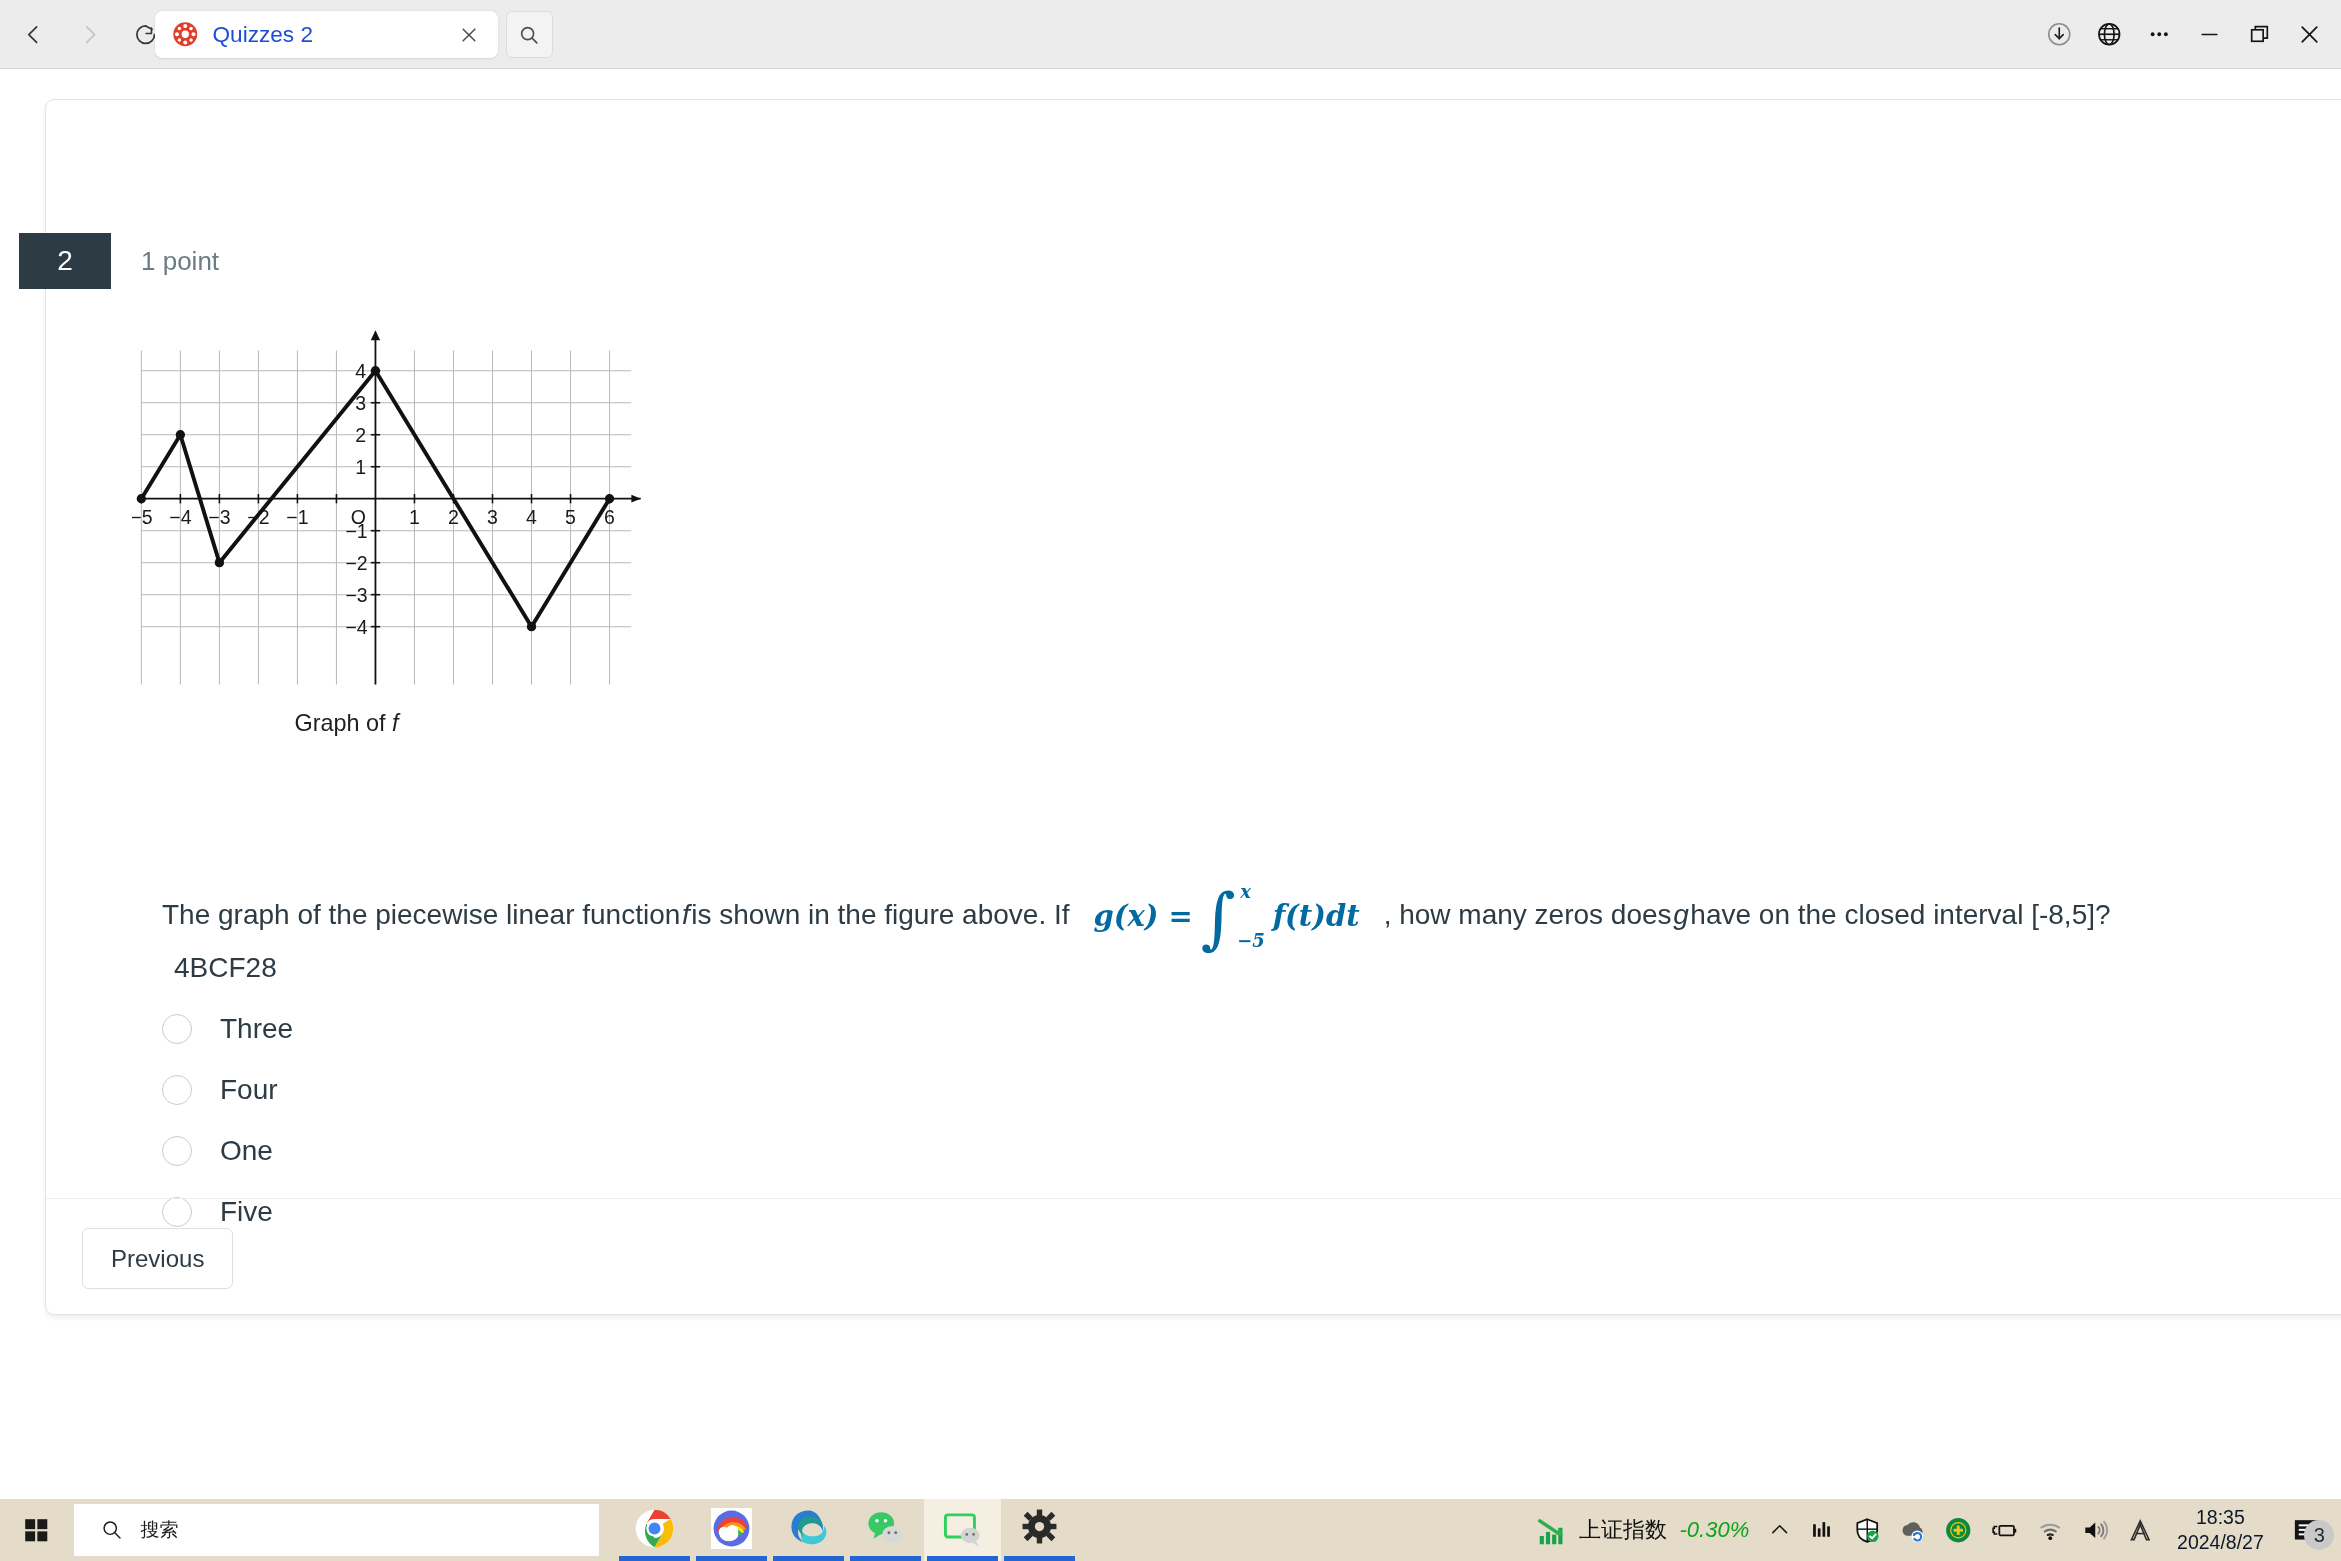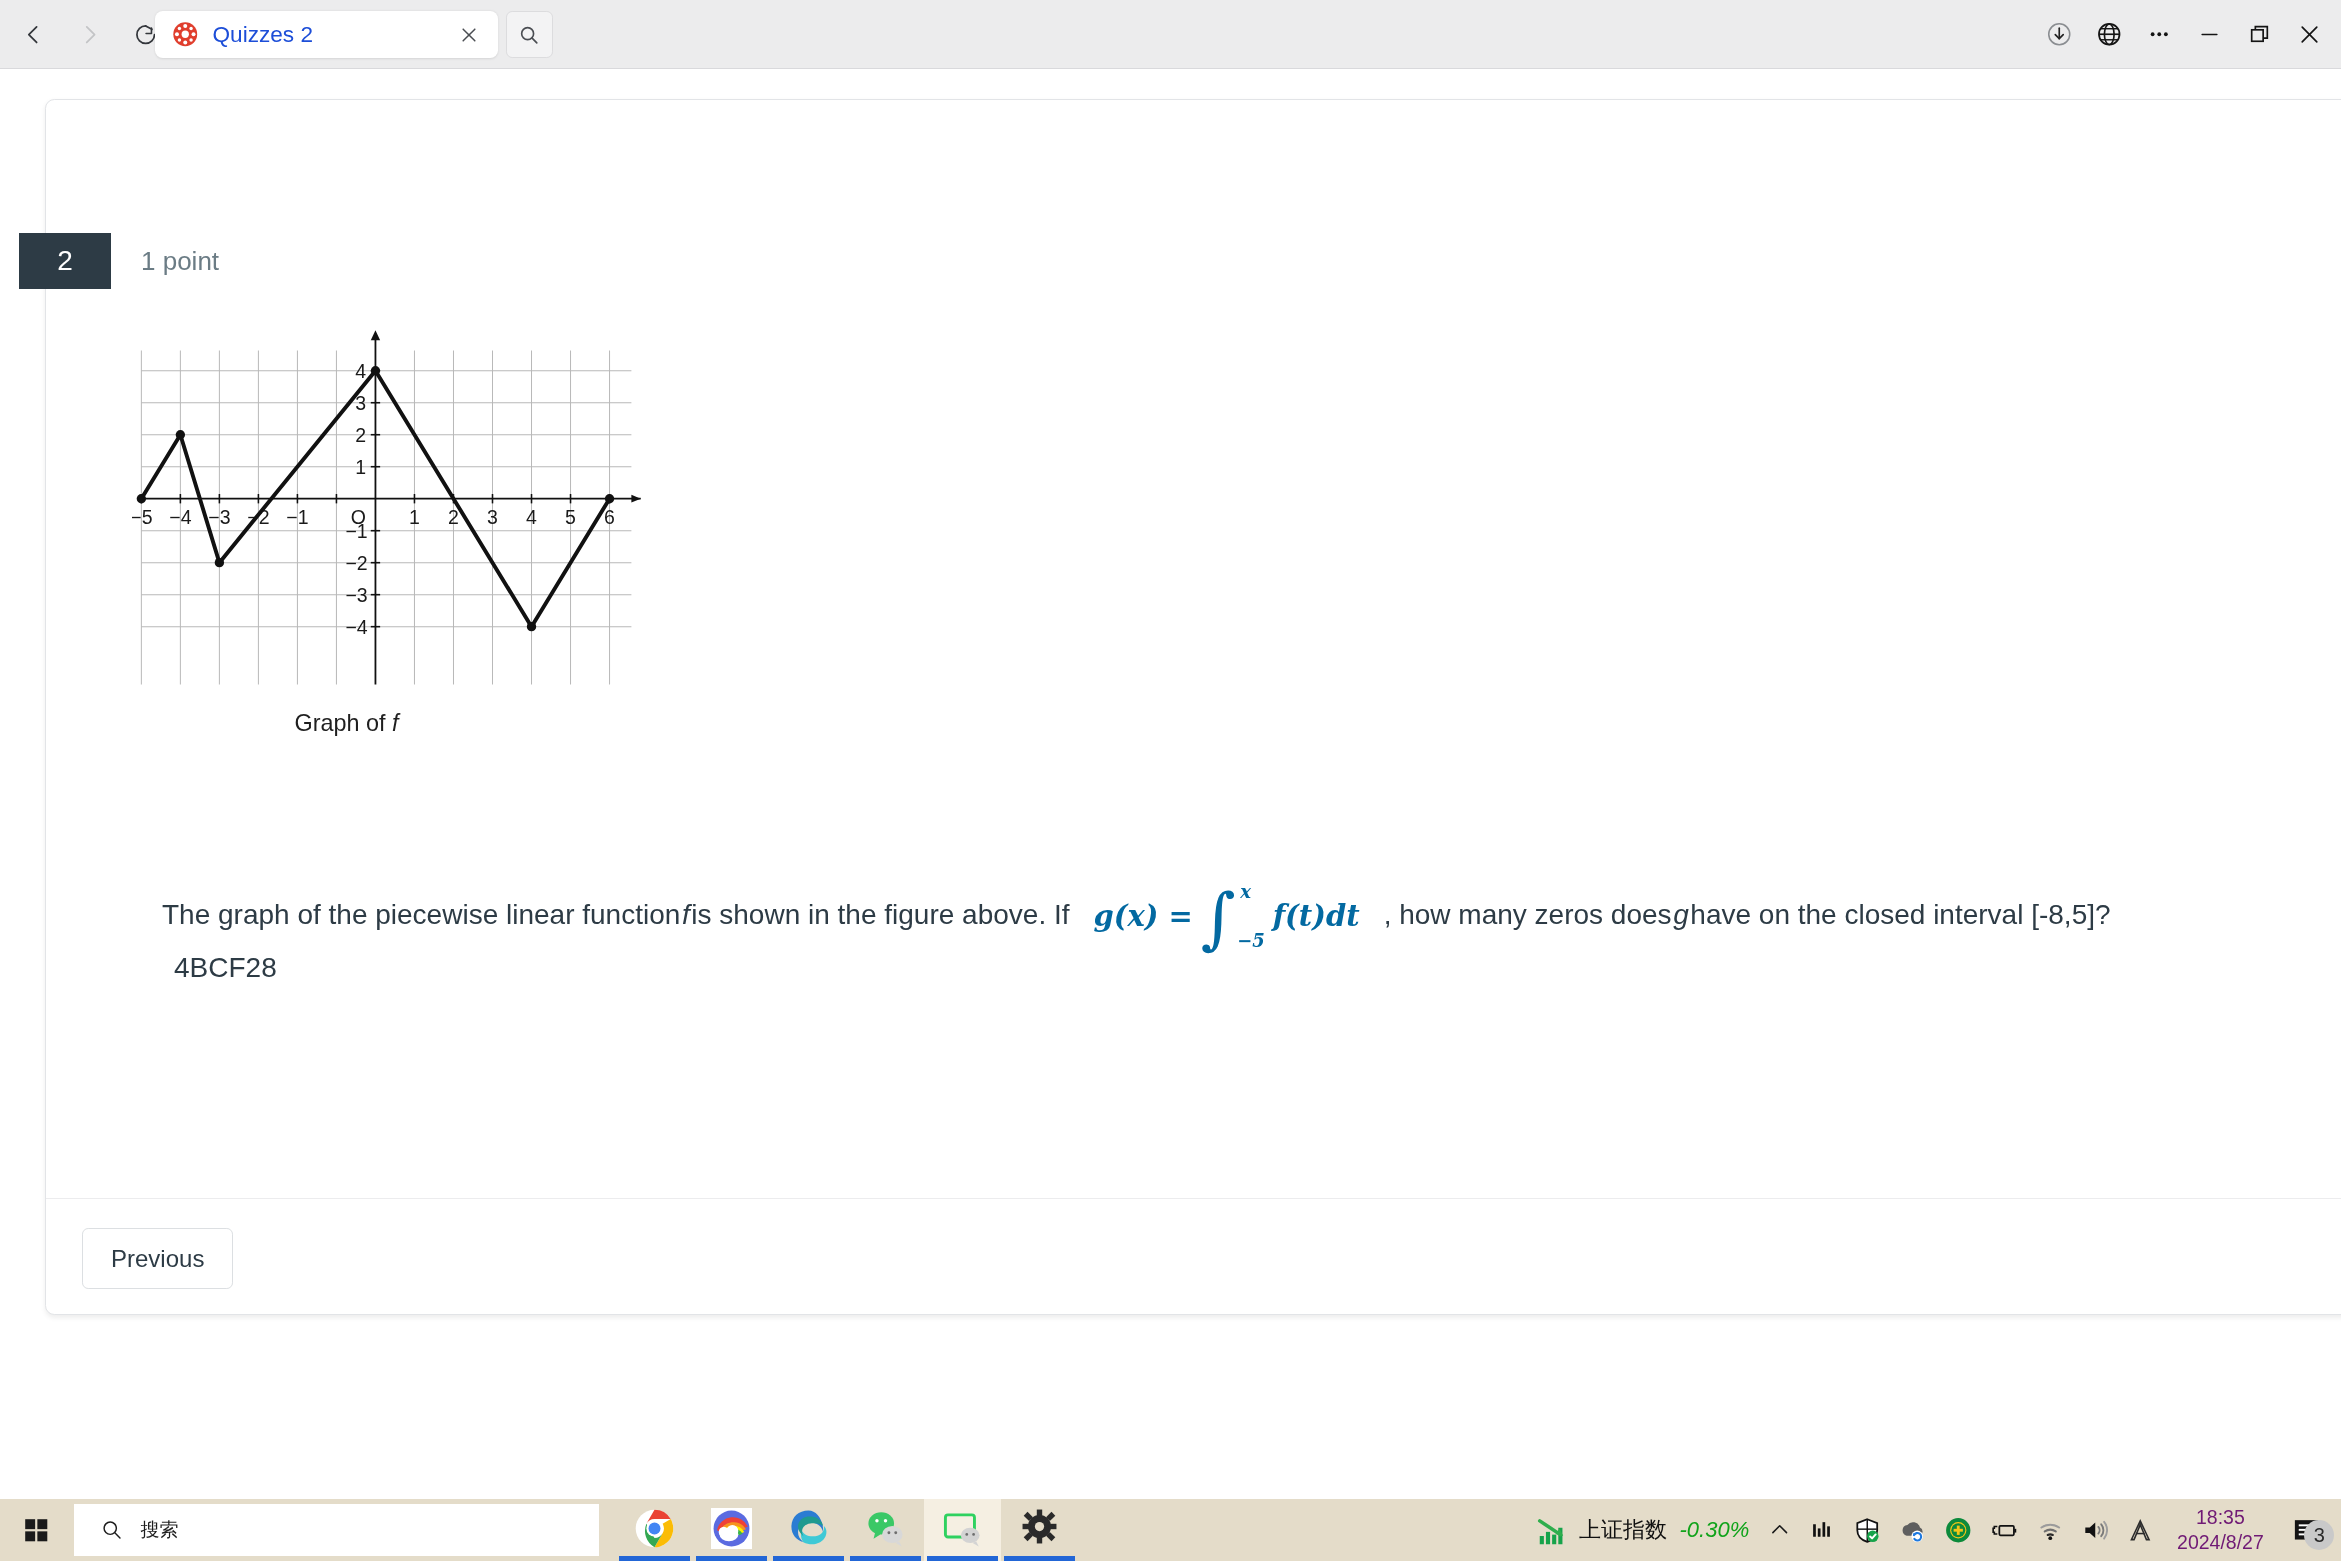--- a/index.html
+++ b/index.html
@@ -340,21 +340,21 @@
   .stock-name { font-size: 22px; color: #101010; margin-left: 9.4px; }
   .stock-chg  { font-size: 22px; margin-left: 12.5px; font-style: italic; }
   .clock {
     display: flex;
     flex-direction: column;
     align-items: center;
     justify-content: center;
     height: 50px;
     padding: 0 14px;
     font-size: 19.5px;
-    color: #701a75;
+    color: #0f172a;
     line-height: 1.28;
     cursor: pointer;
   }
   .notif {
     position: relative;
     width: 58px; height: 62px;
     display: flex; align-items: center; justify-content: center;
     cursor: pointer;
   }
   .notif-badge {
@@ -587,20 +587,38 @@
         </span>
         <span>f(t)dt</span>
       </span>
       <span>, how many zeros does </span>
         <i>g</i>
         <span> have on the closed interval [-8,5]?</span>
     </div>
 
     <div class="ans-code">4BCF28</div>
 
+    <div class="options">
+      <label class="option">
+        <span class="radio"></span>
+        <span class="option-label">Three</span>
+      </label>
+      <label class="option">
+        <span class="radio"></span>
+        <span class="option-label">Four</span>
+      </label>
+      <label class="option">
+        <span class="radio"></span>
+        <span class="option-label">One</span>
+      </label>
+      <label class="option">
+        <span class="radio"></span>
+        <span class="option-label">Five</span>
+      </label>
+    </div>
 
     <div class="card-divider"></div>
 
     <div class="btn btn-prev">Previous</div>
     <div class="btn btn-next">Next</div>
   </div>
 </div>
 
 <div class="taskbar">
 

